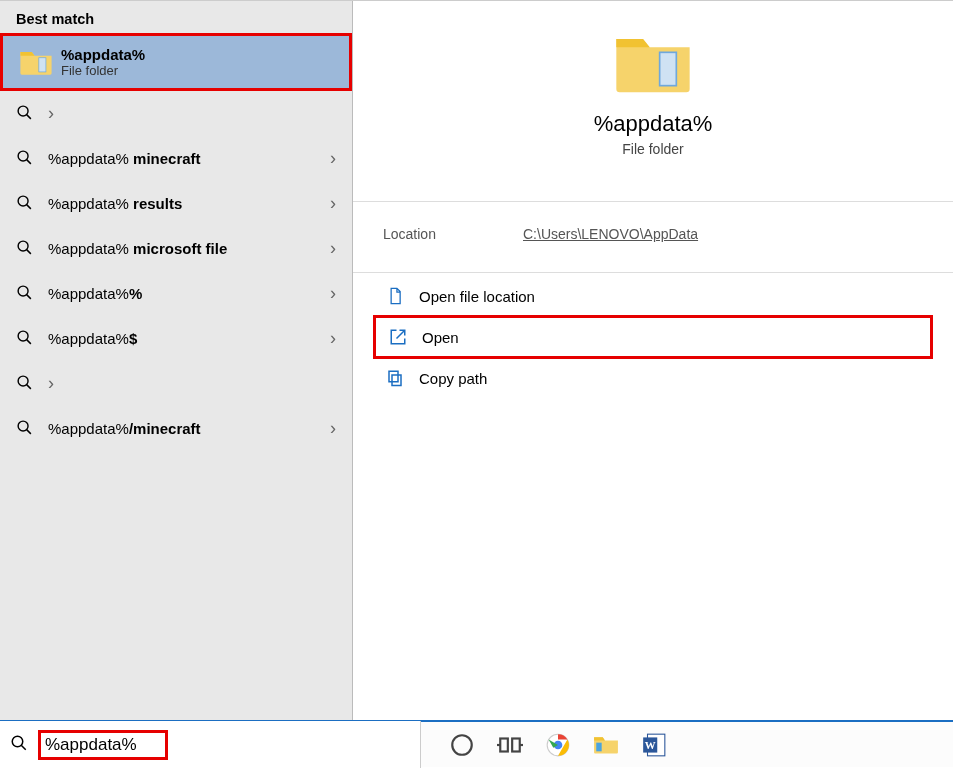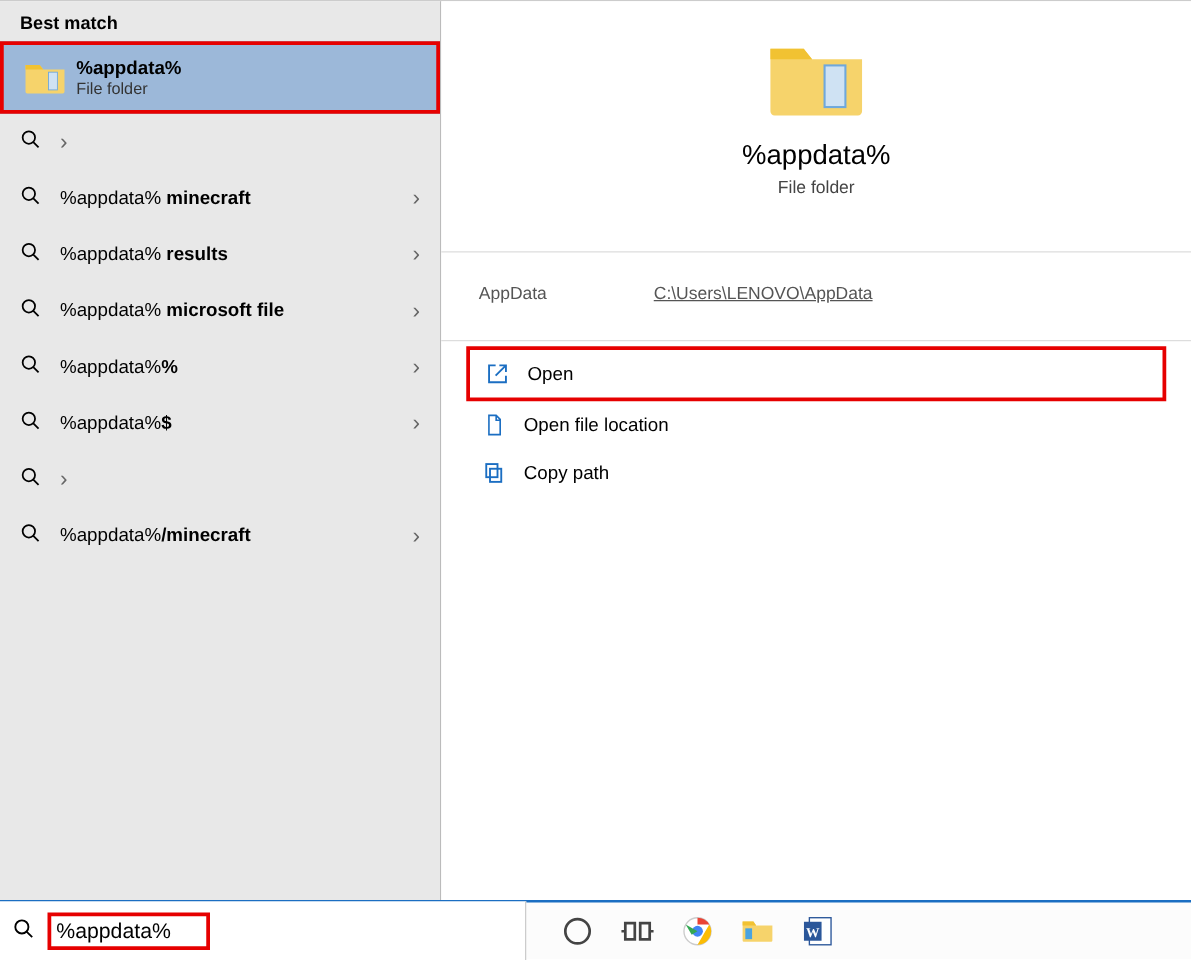--- a/index.html
+++ b/index.html
@@ -180,40 +180,40 @@
             <path fill="#f6d36b" d="M2 6h16l4 5h24v25a2 2 0 0 1-2 2H4a2 2 0 0 1-2-2z"></path>
             <path fill="#f1c232" d="M2 6h16l4 5H2z"></path>
             <rect x="28" y="14" width="10" height="20" fill="#cfe2f3" stroke="#6fa8dc"></rect>
           </svg>
       </div>
       <div class="right-title">%appdata%</div>
       <div class="right-sub">File folder</div>
     </div>
     <hr class="hr">
     <div class="loc-row">
-      <div class="k">AppData</div>
+      <div class="k">Location</div>
       <div class="v">C:\Users\LENOVO\AppData</div>
     </div>
     <hr class="hr" style="margin-top:6px">
     <div class="actions">
+      <div class="action">
+        <span class="aicon">
+          <svg width="16" height="18" viewBox="0 0 24 28">
+              <path fill="none" stroke="#1b6ec2" stroke-width="2" d="M6 2h9l5 5v19H6zM15 2v6h6"></path>
+            </svg>
+        </span>
+        <span>Open file location</span>
+      </div>
       <div class="action red">
         <span class="aicon">
           <svg width="18" height="18" viewBox="0 0 24 24">
               <path fill="none" stroke="#1b6ec2" stroke-width="2" d="M14 3h7v7M21 3L10 14M21 14v7H3V3h7"></path>
             </svg>
         </span>
         <span>Open</span>
-      </div>
-      <div class="action">
-        <span class="aicon">
-          <svg width="16" height="18" viewBox="0 0 24 28">
-              <path fill="none" stroke="#1b6ec2" stroke-width="2" d="M6 2h9l5 5v19H6zM15 2v6h6"></path>
-            </svg>
-        </span>
-        <span>Open file location</span>
       </div>
       <div class="action">
         <span class="aicon">
           <svg width="18" height="18" viewBox="0 0 24 24">
               <rect x="8" y="8" width="12" height="14" fill="none" stroke="#1b6ec2" stroke-width="2"></rect>
               <rect x="4" y="3" width="12" height="14" fill="none" stroke="#1b6ec2" stroke-width="2"></rect>
             </svg>
         </span>
         <span>Copy path</span>
       </div>

